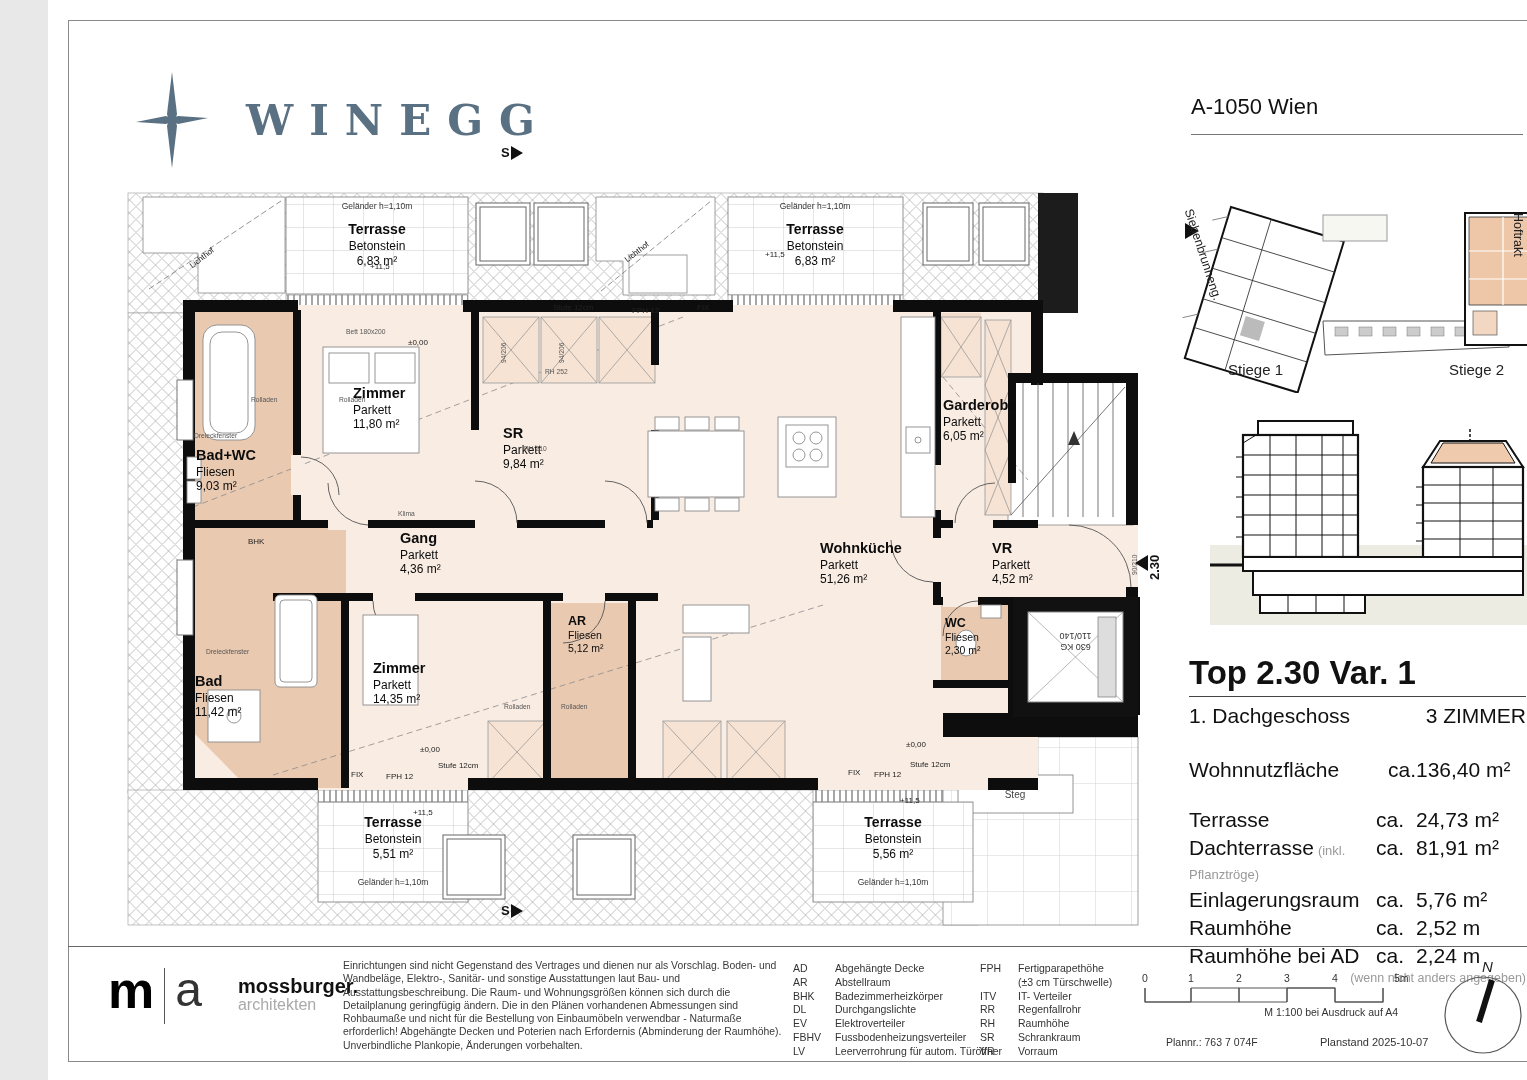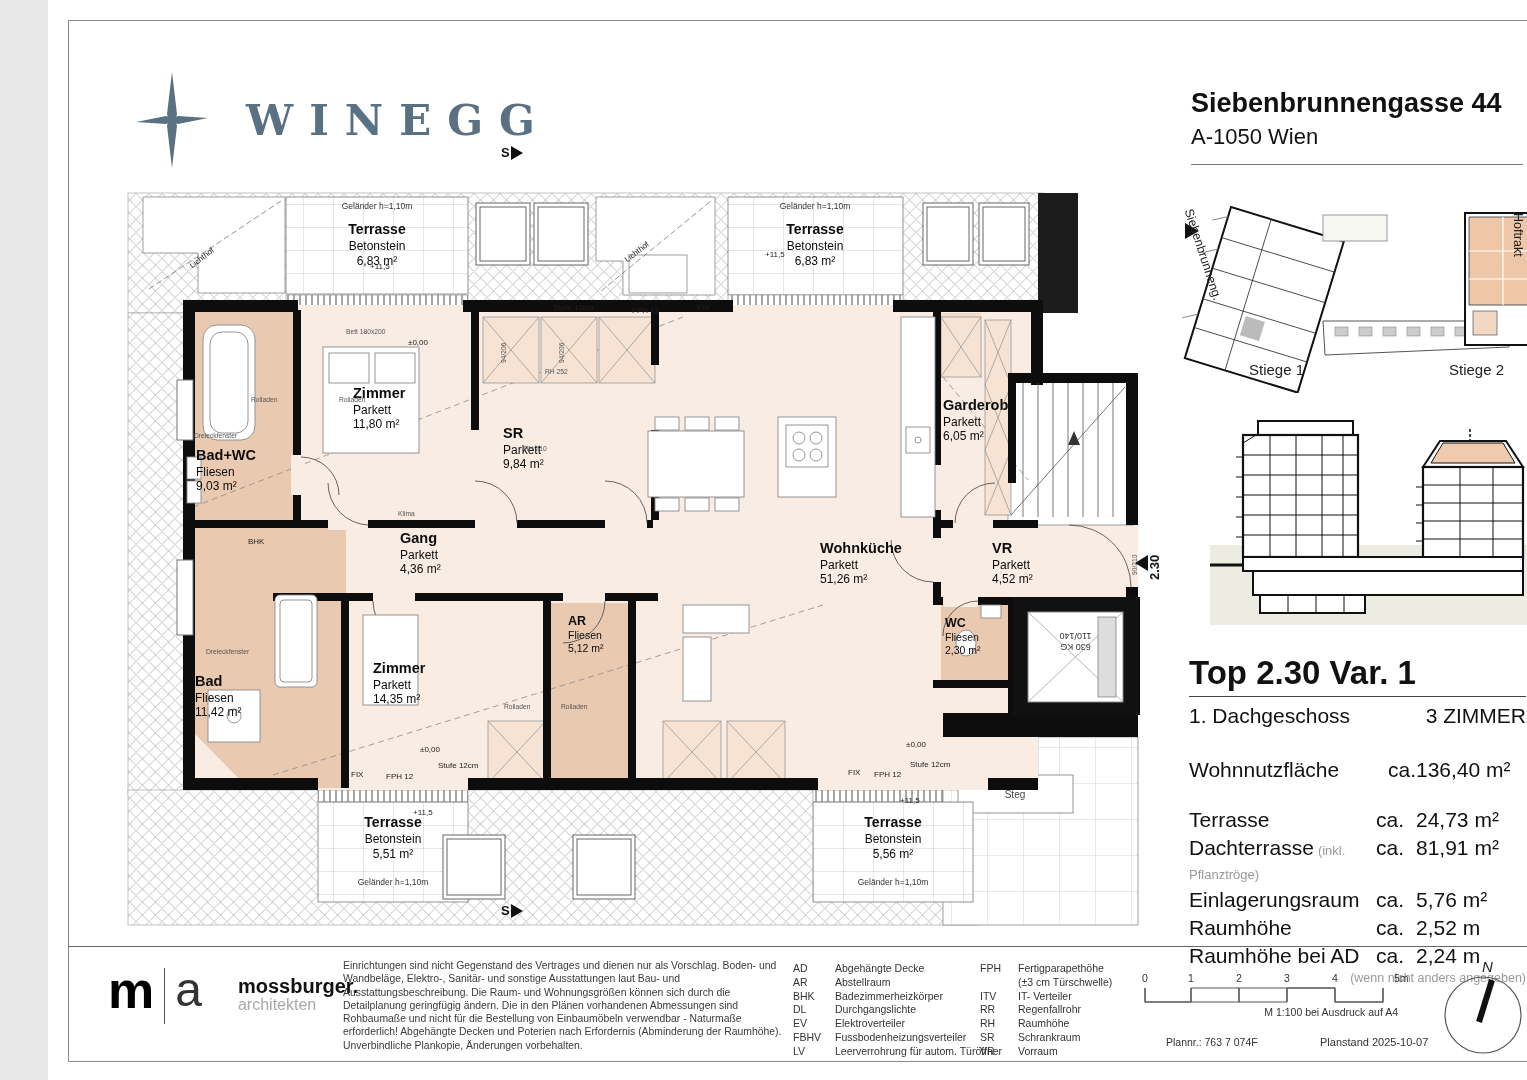--- a/index.html
+++ b/index.html
@@ -66,21 +66,20 @@
   <div id="brand">
     <svg width="72" height="96" viewBox="0 0 72 96">
       <path d="M36 0 L41 42 L36 60 L31 42 Z" fill="#5a7184"></path>
       <path d="M36 96 L31 54 L36 36 L41 54 Z" fill="#5a7184"></path>
       <path d="M0 50 L30 44 L40 48 L30 52 Z" fill="#5a7184"></path>
       <path d="M72 46 L42 52 L32 48 L42 44 Z" fill="#5a7184"></path>
     </svg>
     <span id="brand-word">WINEGG</span>
   </div>
   <div id="addr">
-    <h1>Siebenbrunnengasse 44</h1>
     <div>A-1050 Wien</div>
   </div>
 
   <div id="plan">
     <svg width="1020" height="800" viewBox="0 0 1020 800">
       <defs>
         <pattern id="xh" width="13" height="13" patternUnits="userSpaceOnUse">
           <rect width="13" height="13" fill="#fff"></rect>
           <path d="M6.5 0 L13 6.5 L6.5 13 L0 6.5 Z" fill="none" stroke="#9a9a9a" stroke-width="0.6"></path>
         </pattern>
@@ -432,21 +431,21 @@
         <rect x="306" y="134" width="13" height="9"></rect>
       </g>
       <rect x="150" y="22" width="64" height="26" fill="#f7f7f2" stroke="#999"></rect>
       <rect x="292" y="20" width="72" height="132" fill="#fff" stroke="#111" stroke-width="2"></rect>
       <polygon points="296,24 360,24 360,112 296,112" fill="#eec7a9" stroke="#333" stroke-width="0.8"></polygon>
       <path d="M296 58 H360 M330 24 V112 M296 86 H360" stroke="#fff" stroke-width="1.2" fill="none"></path>
       <rect x="300" y="118" width="24" height="24" fill="#f2d7c2" stroke="#555" stroke-width="0.7"></rect>
       <polygon points="12,30 26,38 12,46" fill="#111"></polygon>
       <polygon points="364,66 378,74 364,82" fill="#111"></polygon>
     </svg>
-    <span class="sitelabel" style="left:76px;top:168px">Stiege 1</span>
+    <span class="sitelabel" style="left:55px;top:168px">Stiege 1</span>
     <span class="sitelabel" style="left:276px;top:168px">Stiege 2</span>
     <span class="sitelabel rot" style="left:22px;top:14px;font-size:12.5px;transform:rotate(72deg);transform-origin:left top">Siebenbrunneng.</span>
     <span class="sitelabel rot" style="left:352px;top:20px;font-size:12.5px;transform:rotate(90deg);transform-origin:left top">Hoftrakt</span>
   </div>
 
   <div id="sectiondrawing">
     <svg width="355" height="240" viewBox="0 0 355 240">
       <rect x="12" y="140" width="335" height="80" fill="#ecece3"></rect>
       <rect x="60" y="16" width="95" height="14" fill="#fff" stroke="#111" stroke-width="2"></rect>
       <rect x="45" y="30" width="115" height="122" fill="#fff" stroke="#111" stroke-width="2.2"></rect>

